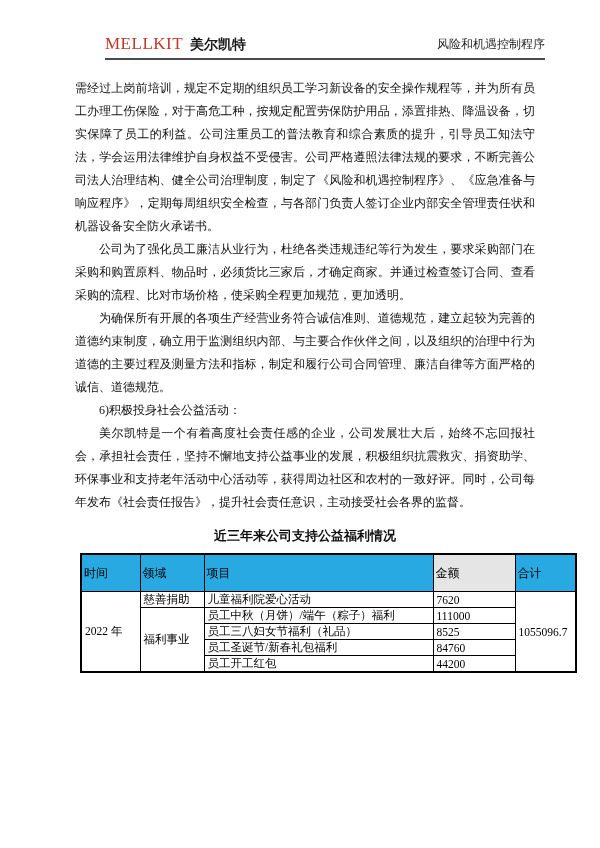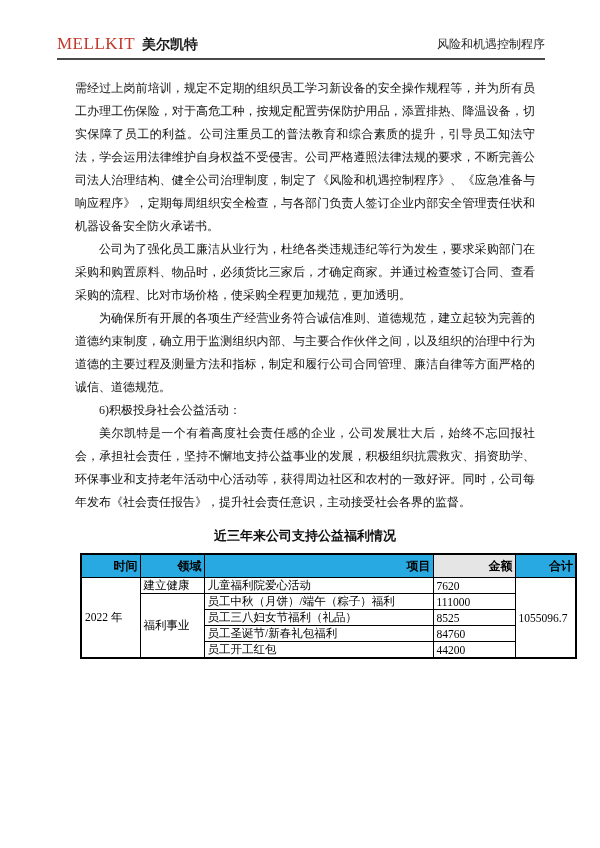--- a/index.html
+++ b/index.html
@@ -25,37 +25,37 @@
   }
   .content p.indent{text-indent:2em;}
   
   .table-title{margin-top:13px;text-align:center;font-weight:bold;font-size:13px;color:#111;}
   table.welfare{
     border-collapse:collapse;margin:8px 0 0 5px;width:495px;table-layout:fixed;
     border:2px solid #000;
   }
   table.welfare th,table.welfare td{border:1px solid #000;overflow:hidden;white-space:nowrap;}
   table.welfare thead th{
-    font-size:12px;font-weight:bold;text-align:right;height:20px;padding:1px 2px;color:#000;
+    font-size:12px;font-weight:normal;text-align:left;height:20px;padding:8px 2px;color:#000;
   }
   table.welfare tbody td{
     font-size:11.5px;height:15px;padding:0 3px;vertical-align:middle;text-align:left;color:#000;
     background:#fff;
   }
   td.c-year{vertical-align:middle;}
   td.c-total{text-align:center;font-size:12px;}
   
   .footer{position:absolute;top:771px;left:0;right:0;text-align:center;font-size:11px;color:#222;}
 </style>
 </head>
 <body>
 
 <div class="page">
 
-  <div class="header" style="border-bottom-color: rgb(74, 74, 74);">
+  <div class="header" style="border-bottom-color: rgb(74, 74, 74); margin-left: 48px;">
     <div>
       <span class="logo-en" style="color: rgb(192, 57, 43);">MELLKIT</span><span class="logo-cn">美尔凯特</span>
     </div>
     <div class="header-right">风险和机遇控制程序</div>
   </div>
 
   <div class="content">
     <p>需经过上岗前培训，规定不定期的组织员工学习新设备的安全操作规程等，并为所有员工办理工伤保险，对于高危工种，按规定配置劳保防护用品，添置排热、降温设备，切实保障了员工的利益。公司注重员工的普法教育和综合素质的提升，引导员工知法守法，学会运用法律维护自身权益不受侵害。公司严格遵照法律法规的要求，不断完善公司法人治理结构、健全公司治理制度，制定了《风险和机遇控制程序》、《应急准备与响应程序》，定期每周组织安全检查，与各部门负责人签订企业内部安全管理责任状和机器设备安全防火承诺书。</p>
     <p class="indent">公司为了强化员工廉洁从业行为，杜绝各类违规违纪等行为发生，要求采购部门在采购和购置原料、物品时，必须货比三家后，才确定商家。并通过检查签订合同、查看采购的流程、比对市场价格，使采购全程更加规范，更加透明。</p>
     <p class="indent">为确保所有开展的各项生产经营业务符合诚信准则、道德规范，建立起较为完善的道德约束制度，确立用于监测组织内部、与主要合作伙伴之间，以及组织的治理中行为道德的主要过程及测量方法和指标，制定和履行公司合同管理、廉洁自律等方面严格的诚信、道德规范。</p>
@@ -77,21 +77,21 @@
           <th class="th-cell" style="background: rgb(41, 169, 225);">时间</th>
           <th class="th-cell" style="background: rgb(41, 169, 225);">领域</th>
           <th class="th-cell" style="background: rgb(41, 169, 225);">项目</th>
           <th class="th-cell" style="background: #e5e5e5;">金额</th>
           <th class="th-cell" style="background: rgb(41, 169, 225);">合计</th>
         </tr>
       </thead>
       <tbody>
         <tr>
           <td class="c-year" rowspan="5">2022 年</td>
-          <td class="c-domain">建立健康</td>
+          <td class="c-domain">慈善捐助</td>
           <td class="c-project">儿童福利院爱心活动</td>
           <td class="c-amount">7620</td>
           <td class="c-total" rowspan="5">1055096.7</td>
         </tr>
         <tr>
           <td class="c-domain" rowspan="4">福利事业</td>
           <td class="c-project">员工中秋（月饼）/端午（粽子）福利</td>
           <td class="c-amount">111000</td>
         </tr>
         <tr>

